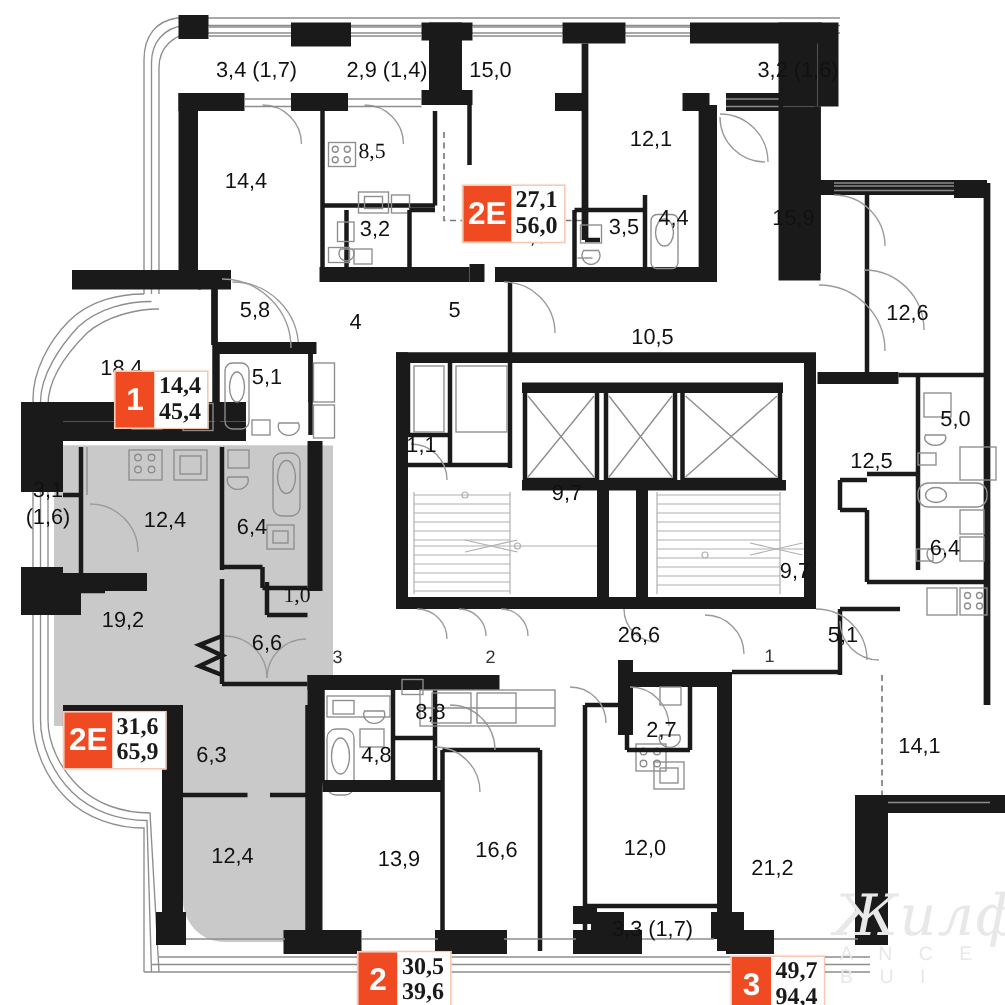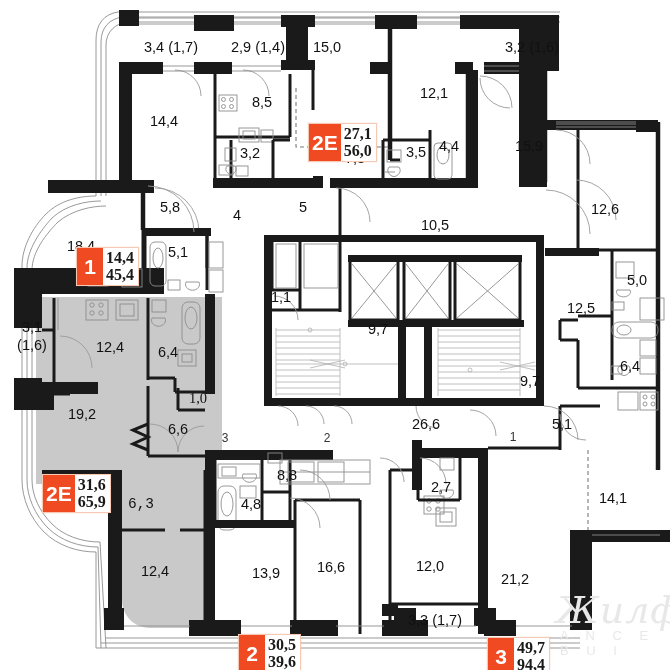--- a/index.html
+++ b/index.html
@@ -516,21 +516,21 @@
   </svg>
 
   <div class="watermark wm-main" style="left:556px;top:588px;">Жилфонд</div>
   <div class="watermark wm-sub" style="left:560px;top:628px;">A N C E   B U I</div>
 
   <div id="labels-layer">
       <div class="rmlabel" style="left: 171px; top: 47px;">3,4 (1,7)</div>
       <div class="rmlabel" style="left: 258px; top: 47px;">2,9 (1,4)</div>
       <div class="rmlabel" style="left: 327px; top: 47px;">15,0</div>
       <div class="rmlabel" style="left: 532px; top: 47px;">3,2 (1,6)</div>
-      <div class="rmlabel" style="left: 262px; top: 102px;">8,5</div>
+      <div class="rmlabel" style="left: 248px; top: 102px; font-family: Liberation Serif, serif;">8,5</div>
       <div class="rmlabel" style="left: 434px; top: 93px;">12,1</div>
       <div class="rmlabel" style="left: 164px; top: 121px;">14,4</div>
       <div class="rmlabel" style="left: 250px; top: 153px;">3,2</div>
       <div class="rmlabel" style="left: 355px; top: 158px;">7,8</div>
       <div class="rmlabel" style="left: 416px; top: 152px;">3,5</div>
       <div class="rmlabel" style="left: 449px; top: 146px;">4,4</div>
       <div class="rmlabel" style="left: 529px; top: 146px;">15,9</div>
       <div class="rmlabel" style="left: 170px; top: 207px;">5,8</div>
       <div class="rmlabel" style="left: 237px; top: 215px;">4</div>
       <div class="rmlabel" style="left: 303px; top: 207px;">5</div>
@@ -550,21 +550,21 @@
       <div class="rmlabel" style="left: 530px; top: 381px;">9,7</div>
       <div class="rmlabel" style="left: 198px; top: 398px; font-family: Liberation Serif, serif;">1,0</div>
       <div class="rmlabel" style="left: 82px; top: 414px;">19,2</div>
       <div class="rmlabel" style="left: 426px; top: 424px;">26,6</div>
       <div class="rmlabel" style="left: 562px; top: 424px;">5,1</div>
       <div class="rmlabel" style="left: 178px; top: 429px;">6,6</div>
       <div class="rmlabel tiny" style="left: 225px; top: 438px;">3</div>
       <div class="rmlabel tiny" style="left: 327px; top: 438px;">2</div>
       <div class="rmlabel tiny" style="left: 513px; top: 437px;">1</div>
       <div class="rmlabel" style="left: 287px; top: 475px;">8,8</div>
-      <div class="rmlabel" style="left: 141px; top: 504px; font-family: Liberation Mono, monospace;">6,3</div>
+      <div class="rmlabel" style="left: 141px; top: 504px;">6,3</div>
       <div class="rmlabel" style="left: 251px; top: 504px;">4,8</div>
       <div class="rmlabel" style="left: 441px; top: 487px;">2,7</div>
       <div class="rmlabel" style="left: 613px; top: 498px;">14,1</div>
       <div class="rmlabel" style="left: 155px; top: 571px;">12,4</div>
       <div class="rmlabel" style="left: 266px; top: 573px;">13,9</div>
       <div class="rmlabel" style="left: 331px; top: 567px;">16,6</div>
       <div class="rmlabel" style="left: 430px; top: 566px;">12,0</div>
       <div class="rmlabel" style="left: 515px; top: 579px;">21,2</div>
       <div class="rmlabel" style="left: 435px; top: 620px;">3,3 (1,7)</div>
     </div>

